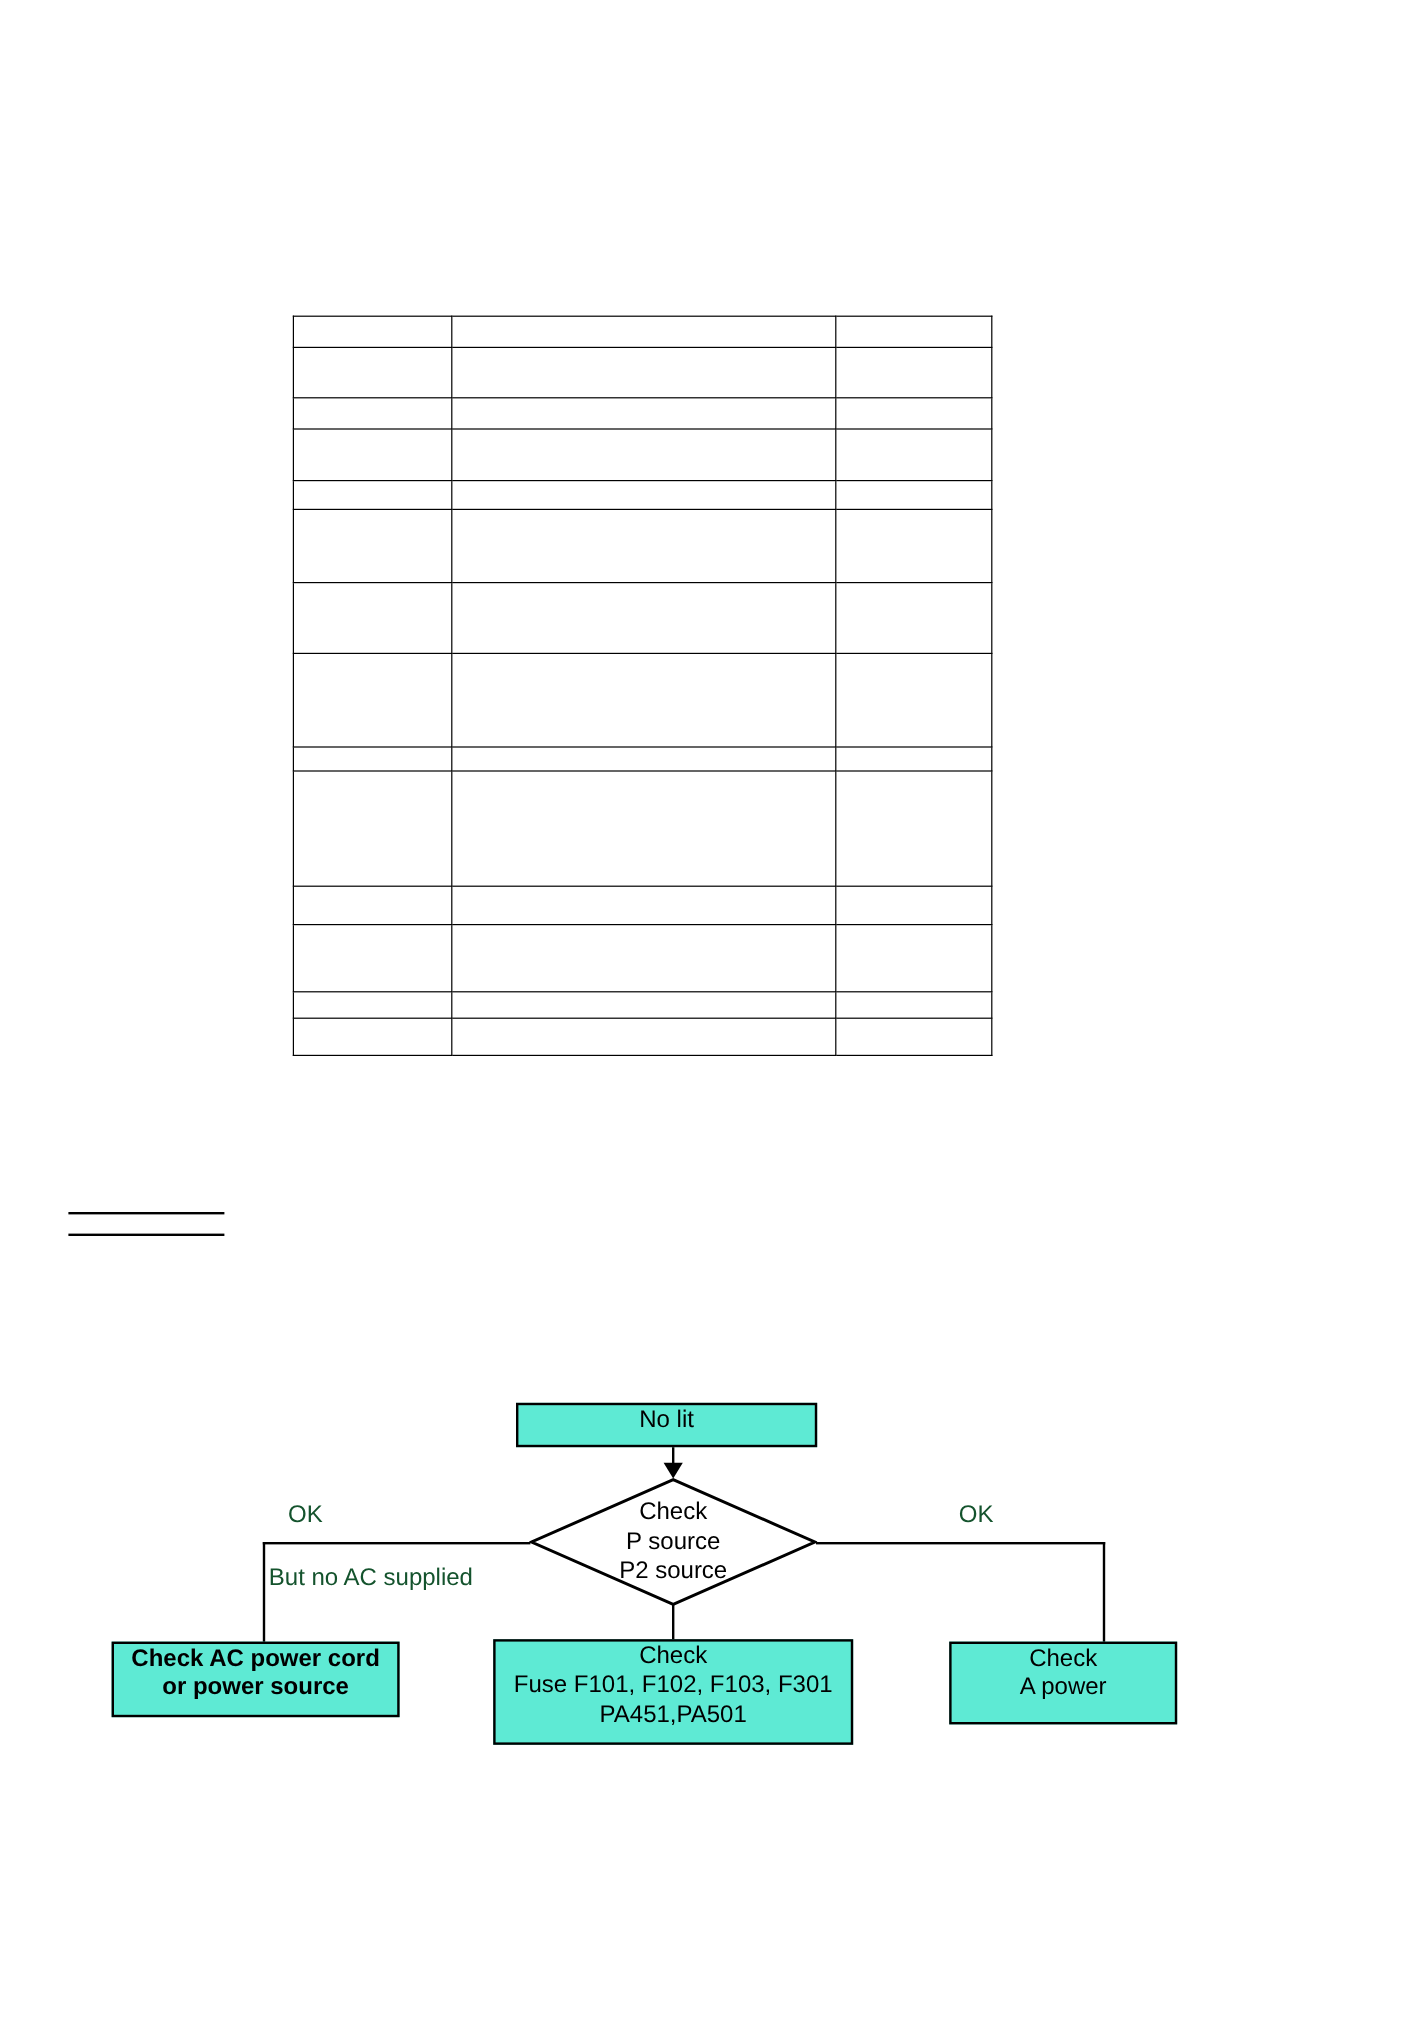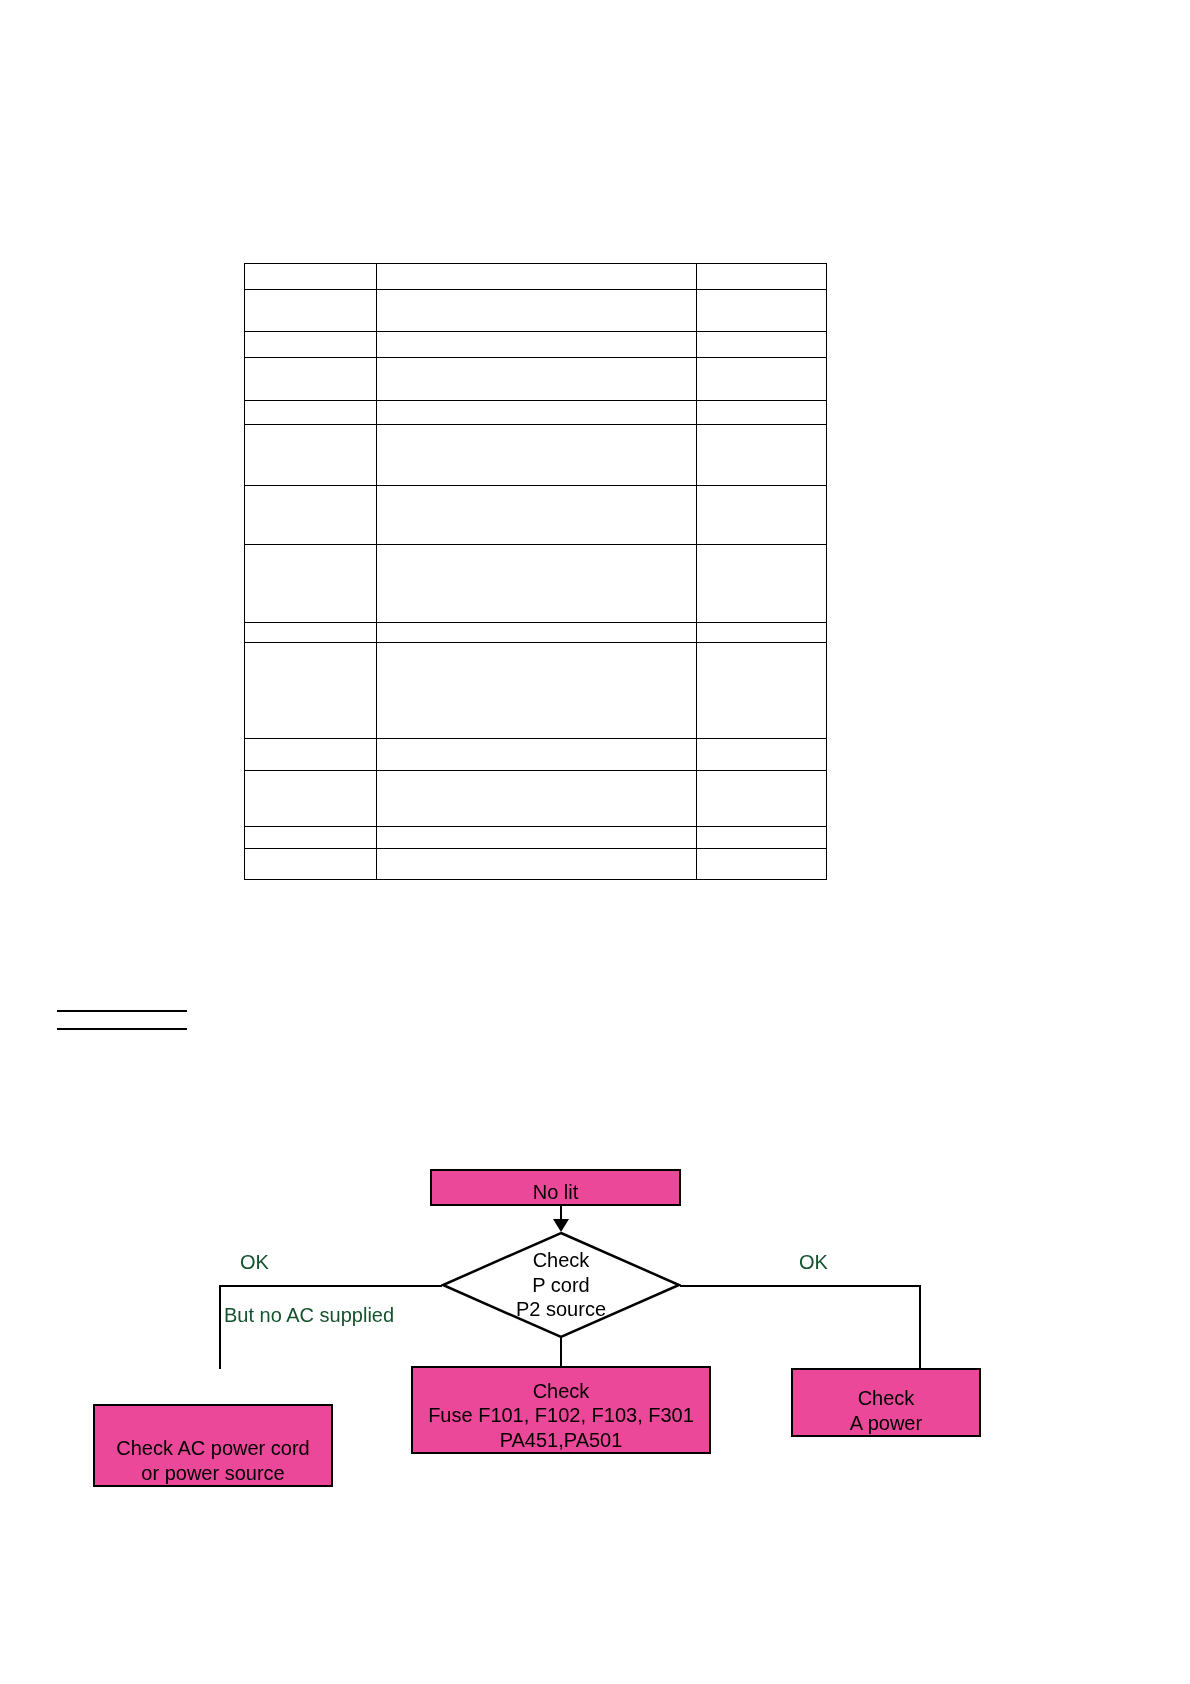--- a/index.html
+++ b/index.html
@@ -55,34 +55,34 @@
   #flowchart {
     position: absolute;
     left: 0;
     top: 0;
     width: 1190px;
     height: 1684px;
   }
   .fc-box {
     position: absolute;
     border: 2px solid #000000;
-    background: #ec4899;
+    background: #5eead4;
     display: flex;
     flex-direction: column;
     align-items: center;
-    justify-content: flex-end;
+    justify-content: flex-start;
     box-sizing: border-box;
     font-size: 20px;
     line-height: 1.22;
     text-align: center;
     white-space: pre;
     color: #000000;
   }
   #box-nolit  { left: 430px; top: 1169px; width: 251px; height: 37px; }
-  #box-ac     { left: 93px;  top: 1404px; width: 240px; height: 83px; }
+  #box-ac     { left: 93px;  top: 1368px; width: 240px; height: 63px; font-weight: bold; }
   #box-fuse   { left: 411px; top: 1366px; width: 300px; height: 88px; }
   #box-aboard { left: 791px; top: 1368px; width: 190px; height: 69px; }
 
   #diamond-wrap {
     position: absolute;
     left: 441px;
     top: 1231px;
     width: 240px;
     height: 108px;
   }
@@ -232,21 +232,21 @@
 
     <div class="line vline" id="conn-nolit-v"></div>
     <div id="arrowhead"></div>
 
     <div id="diamond-wrap">
       <svg width="240" height="108" viewBox="0 0 240 108">
         <polygon points="120,2 238,54 120,106 2,54" fill="#ffffff" stroke="#000000" stroke-width="2.5"></polygon>
       </svg>
       <div class="diamond-text">
         <span>Check</span>
-        <span>P cord</span>
+        <span>P source</span>
         <span>P2 source</span>
       </div>
     </div>
 
     <div class="fc-label" id="label-ok-left">OK</div>
     <div class="fc-label" id="label-noac">But no AC supplied</div>
     <div class="fc-label" id="label-ng">NG</div>
     <div class="fc-label" id="label-ok-right">OK</div>
 
     <div class="line hline" id="conn-left-h"></div>

